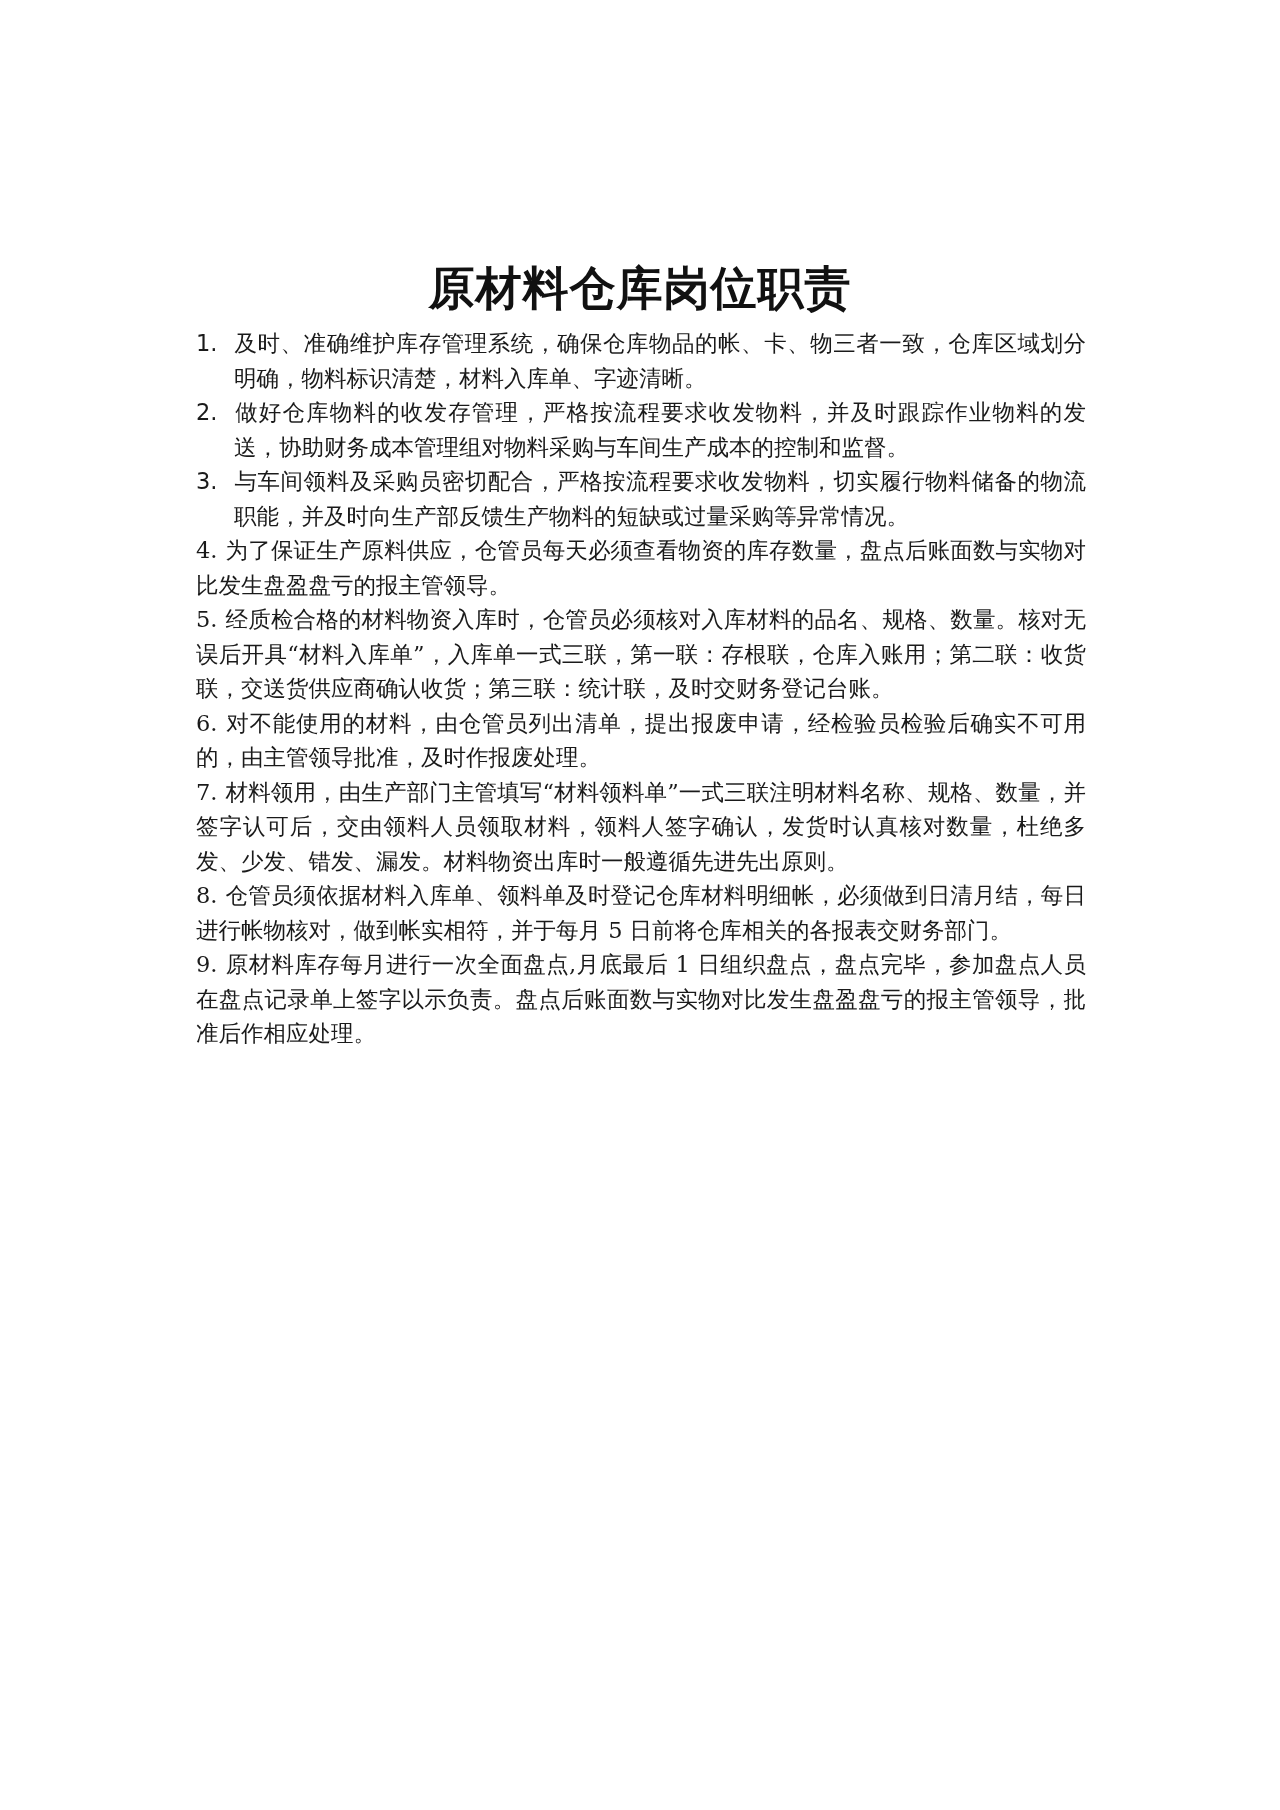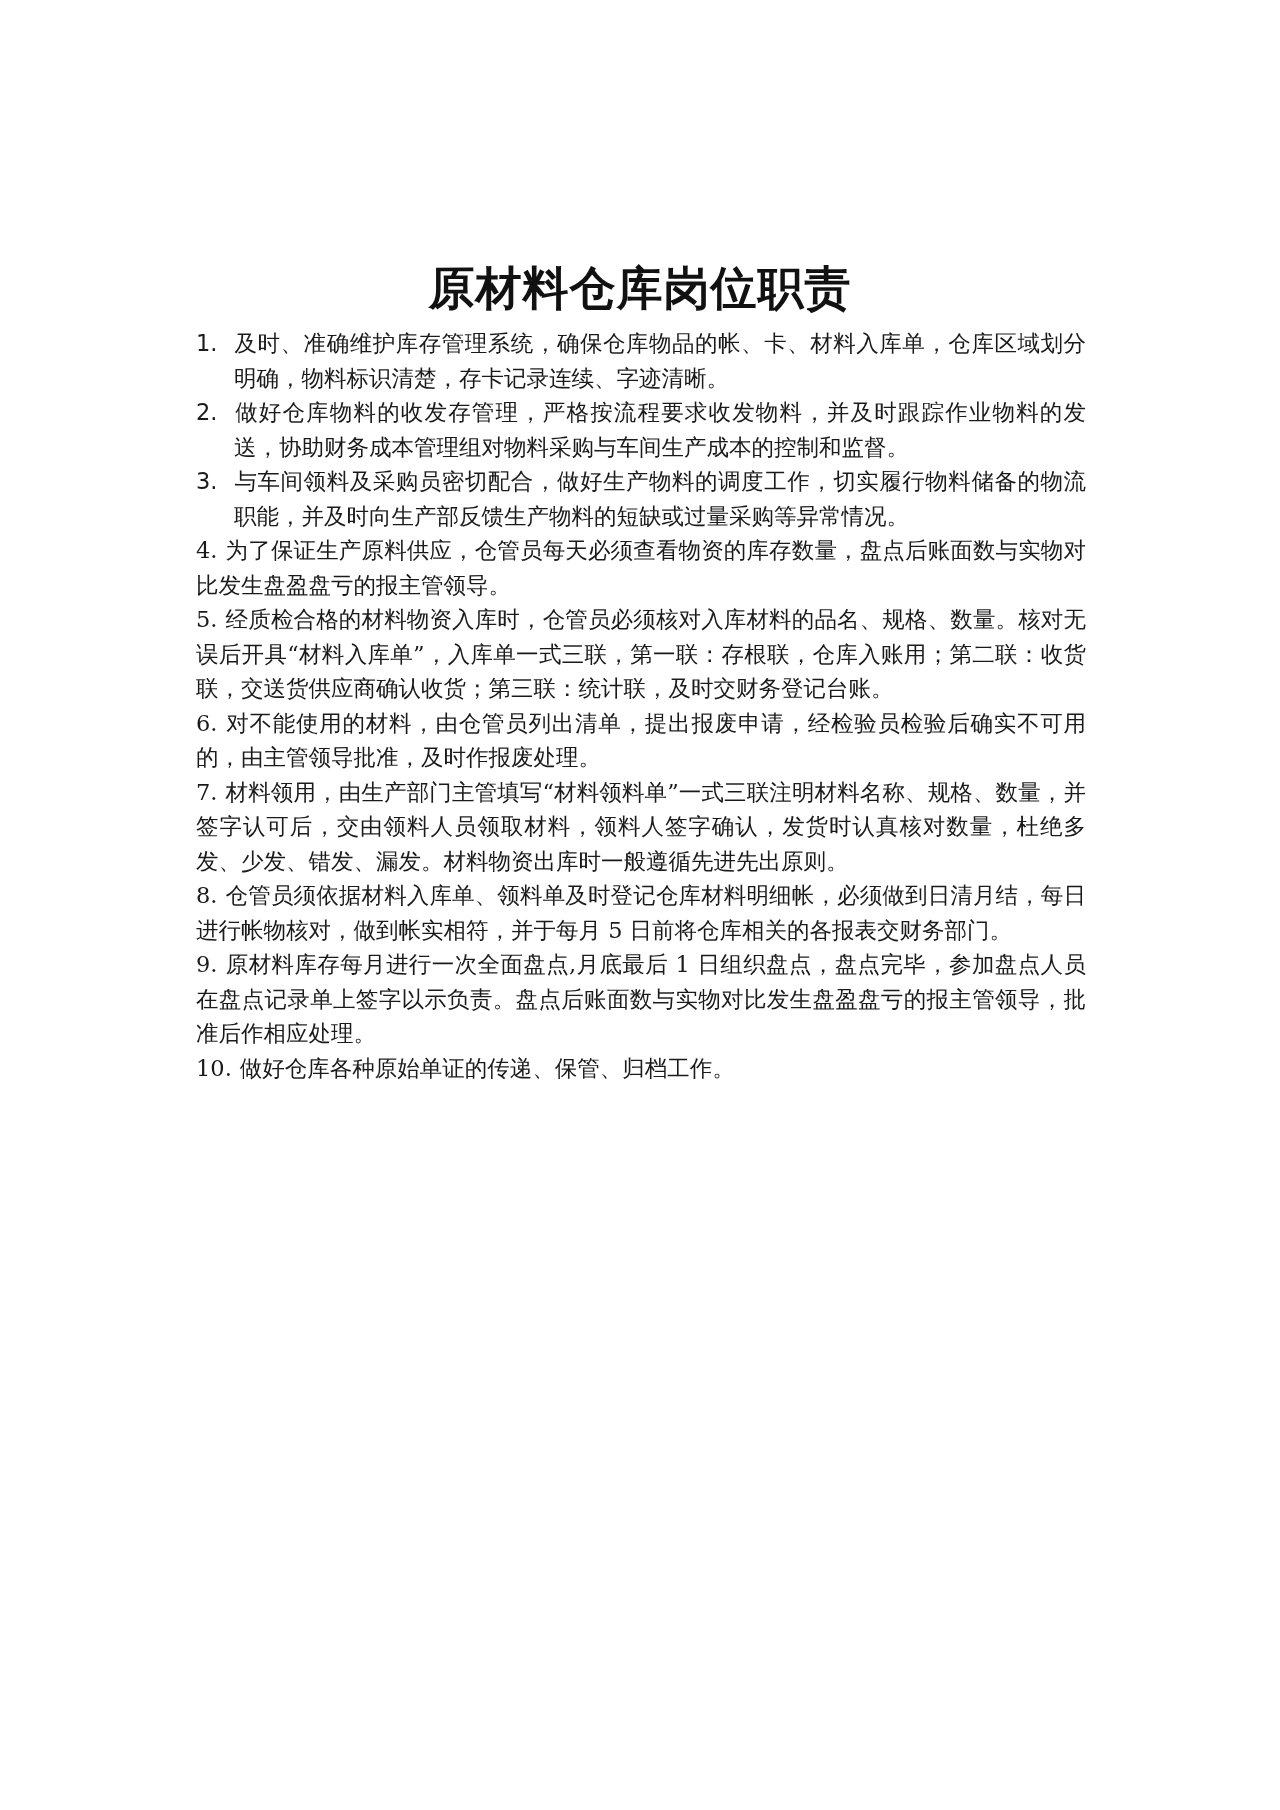--- a/index.html
+++ b/index.html
@@ -19,24 +19,23 @@
   .item.hang .num { font-family: "DejaVu Sans", sans-serif; display: inline-block; width: 38px; text-indent: 0; }
   .item.flat .num { font-family: "DejaVu Serif", serif; margin-right: 8px; }
 </style>
 </head>
 <body>
 
 <div class="page">
   <div class="title">原材料仓库岗位职责</div>
 
   <div class="body">
-    <p class="item hang"><span class="num">1.</span><span>及时、准确维护库存管理系统，确保仓库物品的帐、卡、材料入库单，仓库区域划分明确，物料标识清楚，存卡记录连续、字迹清晰。</span></p>
+    <p class="item hang"><span class="num">1.</span><span>及时、准确维护库存管理系统，确保仓库物品的帐、卡、物三者一致，仓库区域划分明确，物料标识清楚，材料入库单、字迹清晰。</span></p>
     <p class="item hang"><span class="num">2.</span><span>做好仓库物料的收发存管理，严格按流程要求收发物料，并及时跟踪作业物料的发送，协助财务成本管理组对物料采购与车间生产成本的控制和监督。</span></p>
-    <p class="item hang"><span class="num">3.</span><span>与车间领料及采购员密切配合，做好生产物料的调度工作，切实履行物料储备的物流职能，并及时向生产部反馈生产物料的短缺或过量采购等异常情况。</span></p>
+    <p class="item hang"><span class="num">3.</span><span>与车间领料及采购员密切配合，严格按流程要求收发物料，切实履行物料储备的物流职能，并及时向生产部反馈生产物料的短缺或过量采购等异常情况。</span></p>
     <p class="item flat"><span class="num">4.</span><span>为了保证生产原料供应，仓管员每天必须查看物资的库存数量，盘点后账面数与实物对比发生盘盈盘亏的报主管领导。</span></p>
     <p class="item flat"><span class="num">5.</span><span>经质检合格的材料物资入库时，仓管员必须核对入库材料的品名、规格、数量。核对无误后开具“材料入库单”，入库单一式三联，第一联：存根联，仓库入账用；第二联：收货联，交送货供应商确认收货；第三联：统计联，及时交财务登记台账。</span></p>
     <p class="item flat"><span class="num">6.</span><span>对不能使用的材料，由仓管员列出清单，提出报废申请，经检验员检验后确实不可用的，由主管领导批准，及时作报废处理。</span></p>
     <p class="item flat"><span class="num">7.</span><span>材料领用，由生产部门主管填写“材料领料单”一式三联注明材料名称、规格、数量，并签字认可后，交由领料人员领取材料，领料人签字确认，发货时认真核对数量，杜绝多发、少发、错发、漏发。材料物资出库时一般遵循先进先出原则。</span></p>
     <p class="item flat"><span class="num">8.</span><span>仓管员须依据材料入库单、领料单及时登记仓库材料明细帐，必须做到日清月结，每日进行帐物核对，做到帐实相符，并于每月 5 日前将仓库相关的各报表交财务部门。</span></p>
     <p class="item flat"><span class="num">9.</span><span>原材料库存每月进行一次全面盘点,月底最后 1 日组织盘点，盘点完毕，参加盘点人员在盘点记录单上签字以示负责。盘点后账面数与实物对比发生盘盈盘亏的报主管领导，批准后作相应处理。</span></p>
-    <p class="item flat"><span class="num">10.</span><span>做好仓库各种原始单证的传递、保管、归档工作。</span></p>
   </div>
 </div>
 
 </body></html>

